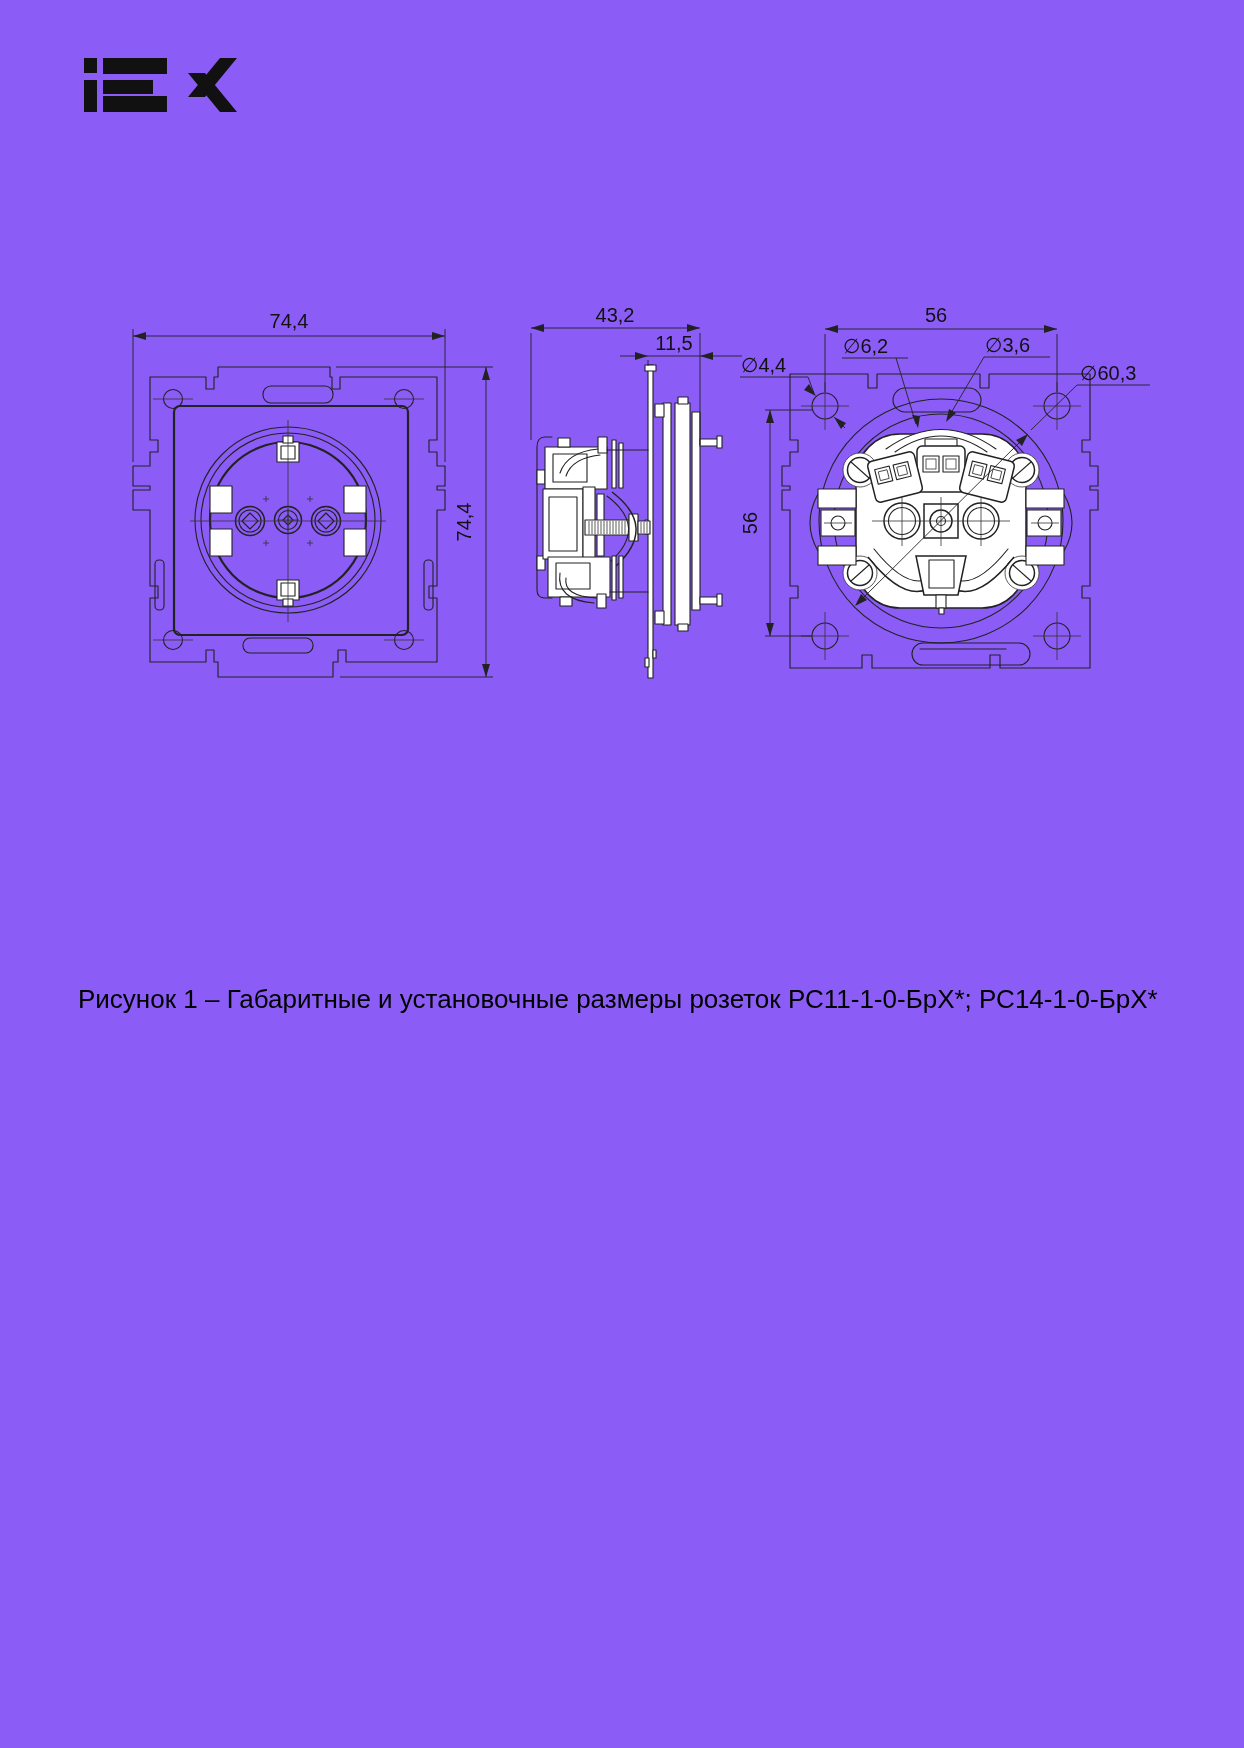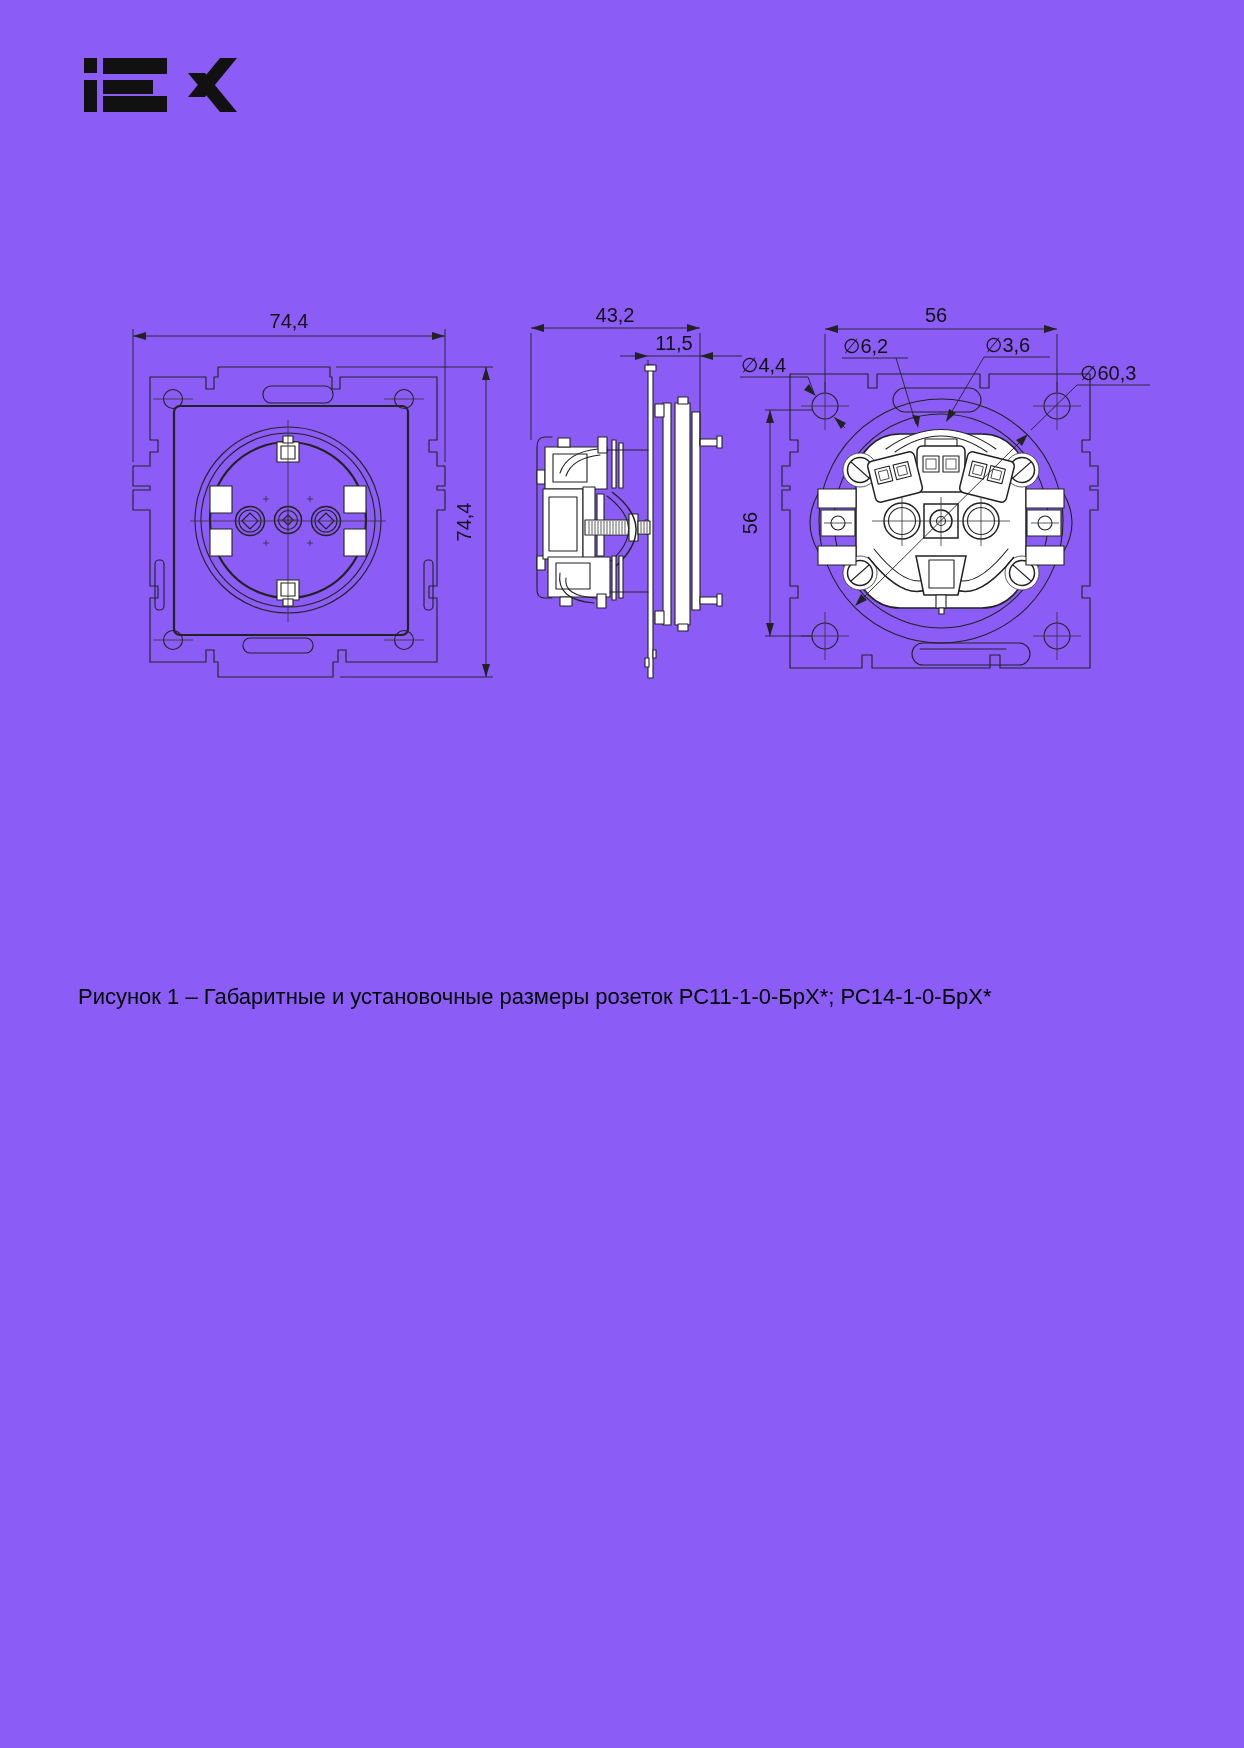--- a/index.html
+++ b/index.html
@@ -8,21 +8,21 @@
   svg{position:absolute;left:0;top:0;}
   .ln{stroke:#222;fill:none;stroke-width:1.1;stroke-linejoin:round;stroke-linecap:round;}
   .lnthick{stroke:#222;fill:none;stroke-width:2.2;stroke-linejoin:round;}
   .lnmed{stroke:#222;fill:none;stroke-width:1.5;}
   .cl{stroke:#333;fill:none;stroke-width:0.8;}
   .dl{stroke:#222;fill:none;stroke-width:0.9;}
   .wf{fill:#ffffff;}
   .arr{fill:#222;stroke:none;}
   .dimtxt{font-family:"Liberation Sans","DejaVu Sans",sans-serif;font-size:20px;fill:#111;}
   .logo{fill:#111;stroke:none;}
-  .caption{position:absolute;left:78px;top:984px;font-size:22px;color:#000;white-space:nowrap;}
+  .caption{position:absolute;left:78px;top:984px;font-size:26px;color:#000;white-space:nowrap;}
 </style>
 </head>
 <body>
 
 <div class="page">
 <svg width="1244" height="1748" viewBox="0 0 1244 1748">
 
   <g>
     <title>IEK</title>
     <rect class="logo" x="84" y="58" width="13" height="15"></rect>

